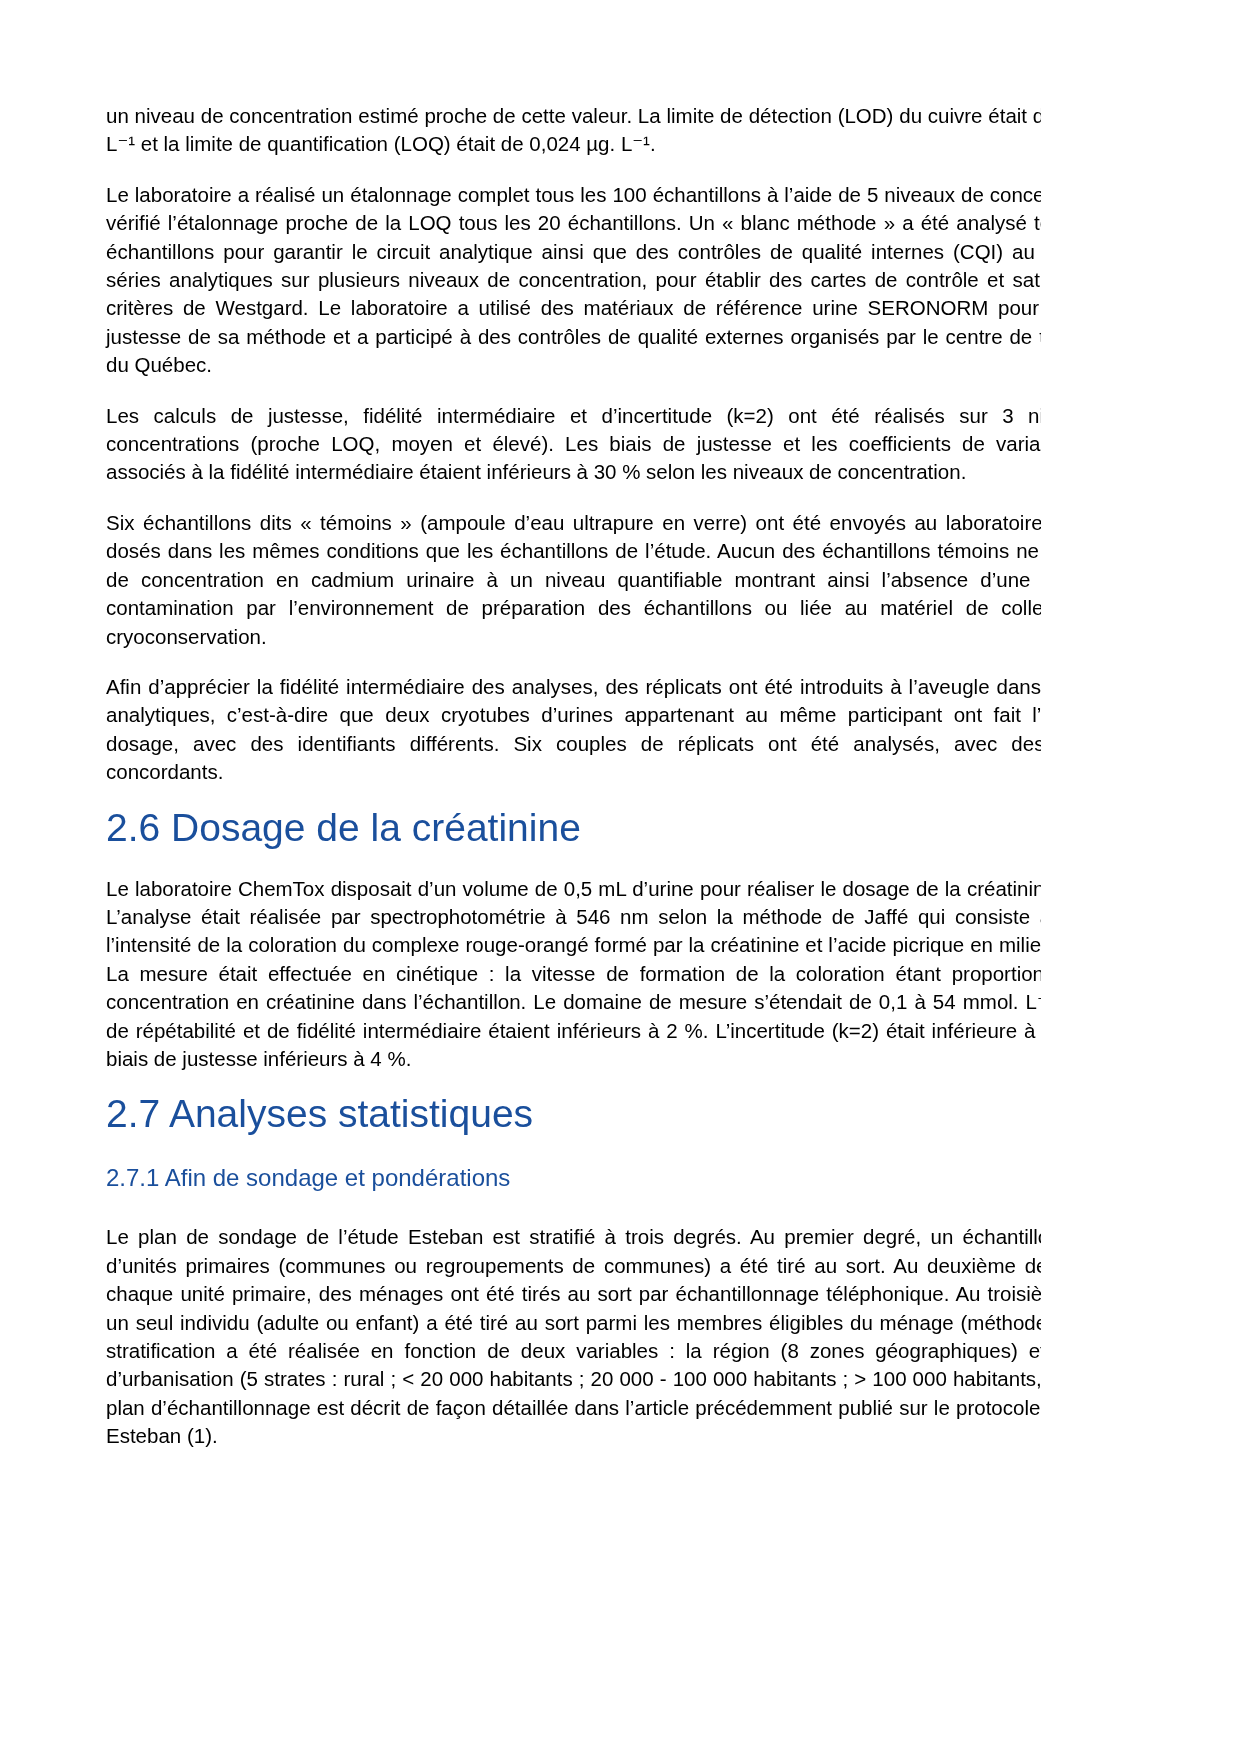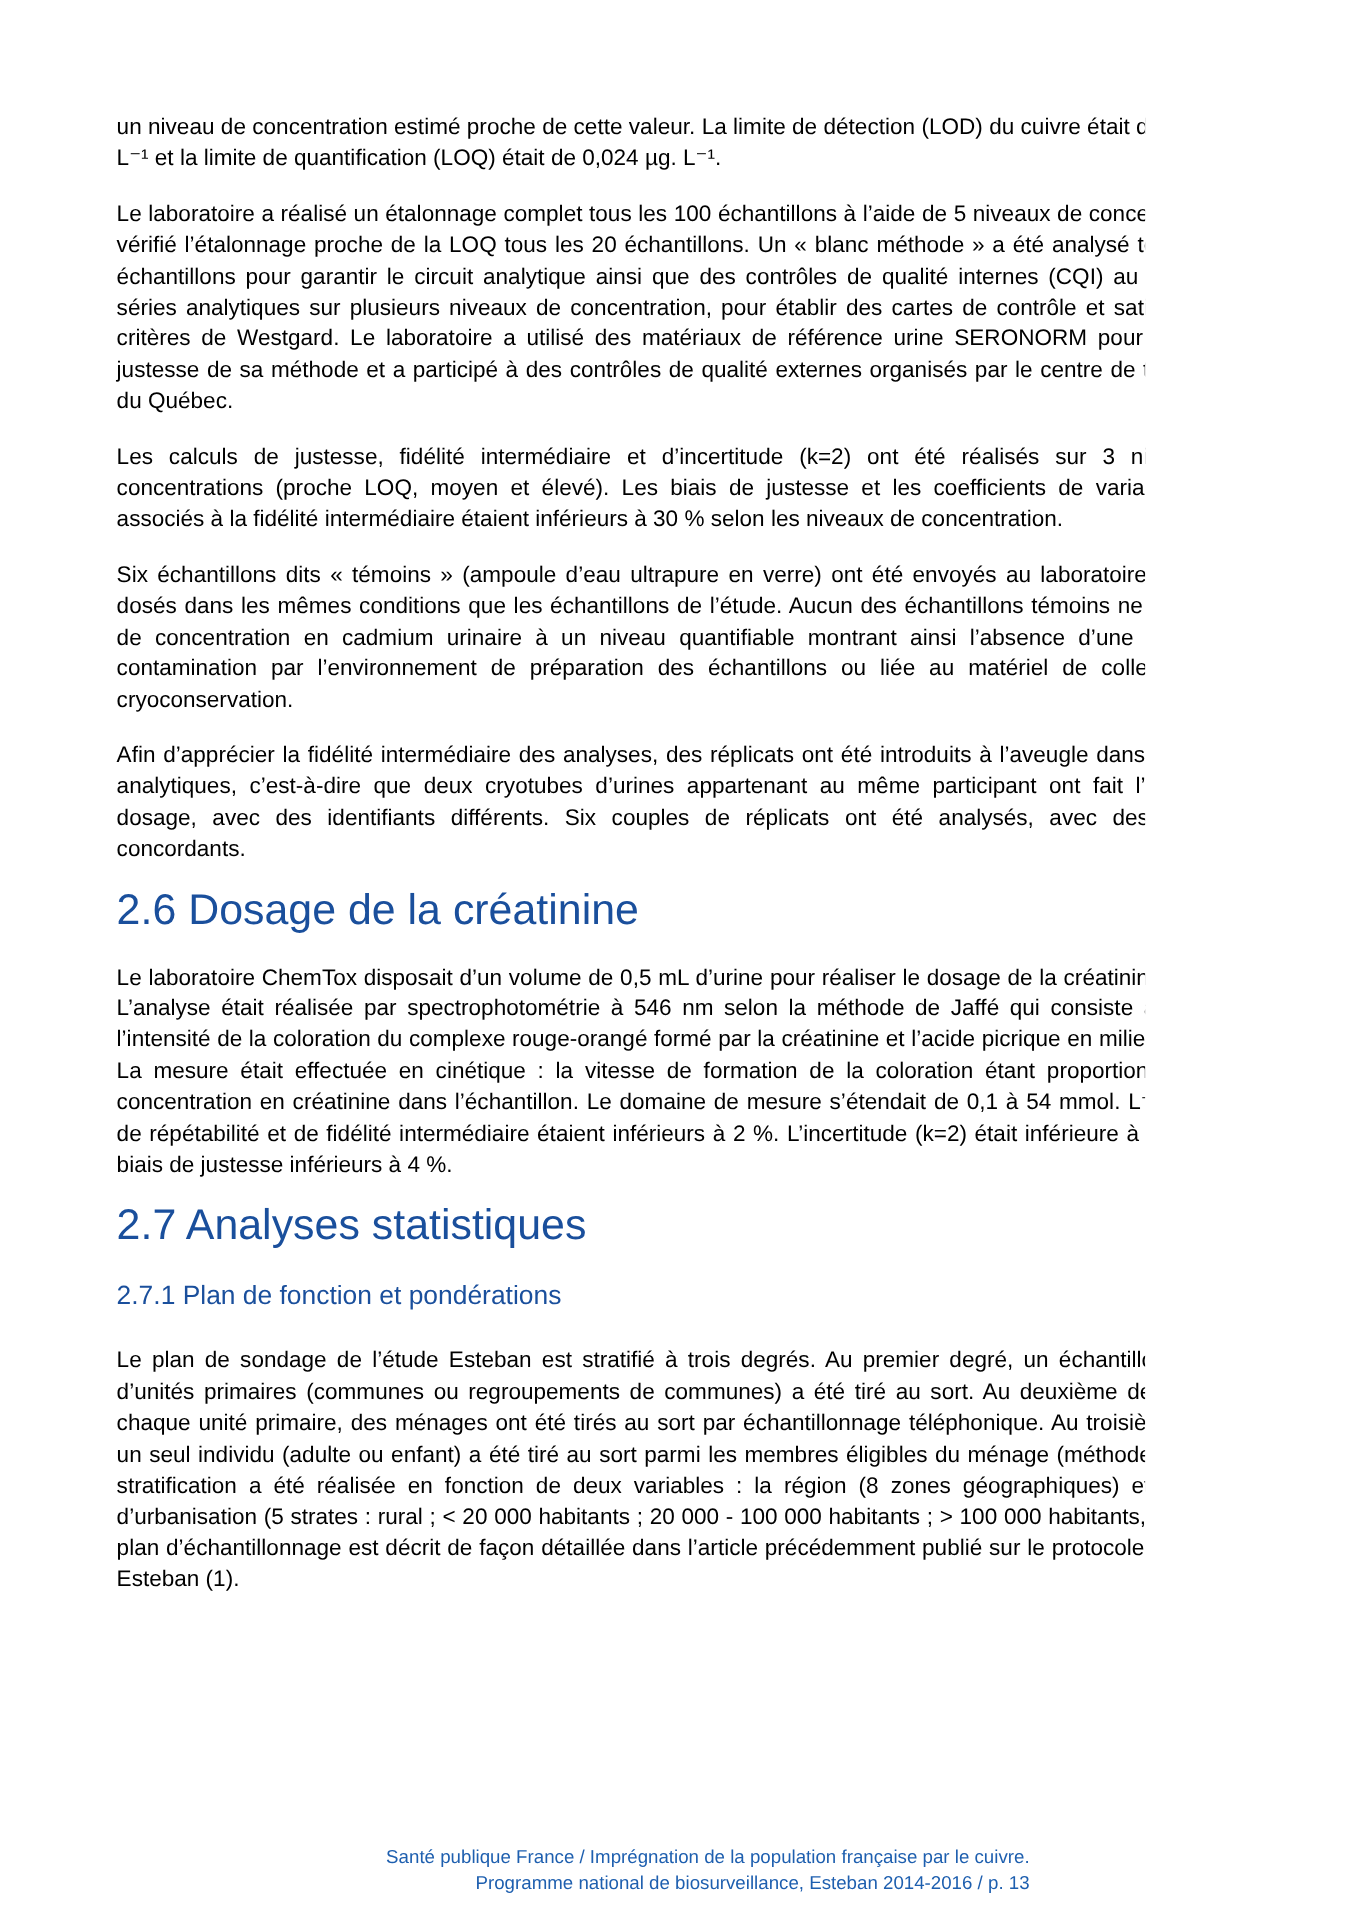--- a/index.html
+++ b/index.html
@@ -68,23 +68,19 @@
 
     <p class="body">Afin d’apprécier la fidélité intermédiaire des analyses, des réplicats ont été introduits à l’aveugle dans les séries analytiques, c’est-à-dire que deux cryotubes d’urines appartenant au même participant ont fait l’objet d’un dosage, avec des identifiants différents. Six couples de réplicats ont été analysés, avec des résultats concordants.</p>
 
 
     <h1 class="sec">2.6 Dosage de la créatinine</h1>
 
     <p class="body">Le laboratoire ChemTox disposait d’un volume de 0,5 mL d’urine pour réaliser le dosage de la créatinine urinaire. L’analyse était réalisée par spectrophotométrie à 546 nm selon la méthode de Jaffé qui consiste à mesurer l’intensité de la coloration du complexe rouge-orangé formé par la créatinine et l’acide picrique en milieu basique. La mesure était effectuée en cinétique : la vitesse de formation de la coloration étant proportionnelle à la concentration en créatinine dans l’échantillon. Le domaine de mesure s’étendait de 0,1 à 54 mmol. L⁻¹. Les CV de répétabilité et de fidélité intermédiaire étaient inférieurs à 2&nbsp;%. L’incertitude (k=2) était inférieure à 3&nbsp;% et les biais de justesse inférieurs à 4&nbsp;%.</p>
 
     <h1 class="sec">2.7 Analyses statistiques</h1>
 
-    <h2 class="subsec">2.7.1 Plan de fonction et pondérations</h2>
+    <h2 class="subsec">2.7.1 Afin de sondage et pondérations</h2>
 
     <p class="body">Le plan de sondage de l’étude Esteban est stratifié à trois degrés. Au premier degré, un échantillon stratifié d’unités primaires (communes ou regroupements de communes) a été tiré au sort. Au deuxième degré, dans chaque unité primaire, des ménages ont été tirés au sort par échantillonnage téléphonique. Au troisième degré, un seul individu (adulte ou enfant) a été tiré au sort parmi les membres éligibles du ménage (méthode Kish). La stratification a été réalisée en fonction de deux variables : la région (8 zones géographiques) et le degré d’urbanisation (5 strates : rural ; &lt; 20&nbsp;000 habitants ; 20&nbsp;000 - 100&nbsp;000 habitants ; &gt; 100&nbsp;000 habitants, Paris). Le plan d’échantillonnage est décrit de façon détaillée dans l’article précédemment publié sur le protocole de l’étude Esteban (1).</p>
 
   </main>
 
-  <footer class="footer">
-    <div>Santé publique France / Imprégnation de la population française par le cuivre.</div>
-    <div>Programme national de biosurveillance, Esteban 2014-2016 / p. 13</div>
-  </footer>
 </div>
 
 </body></html>

